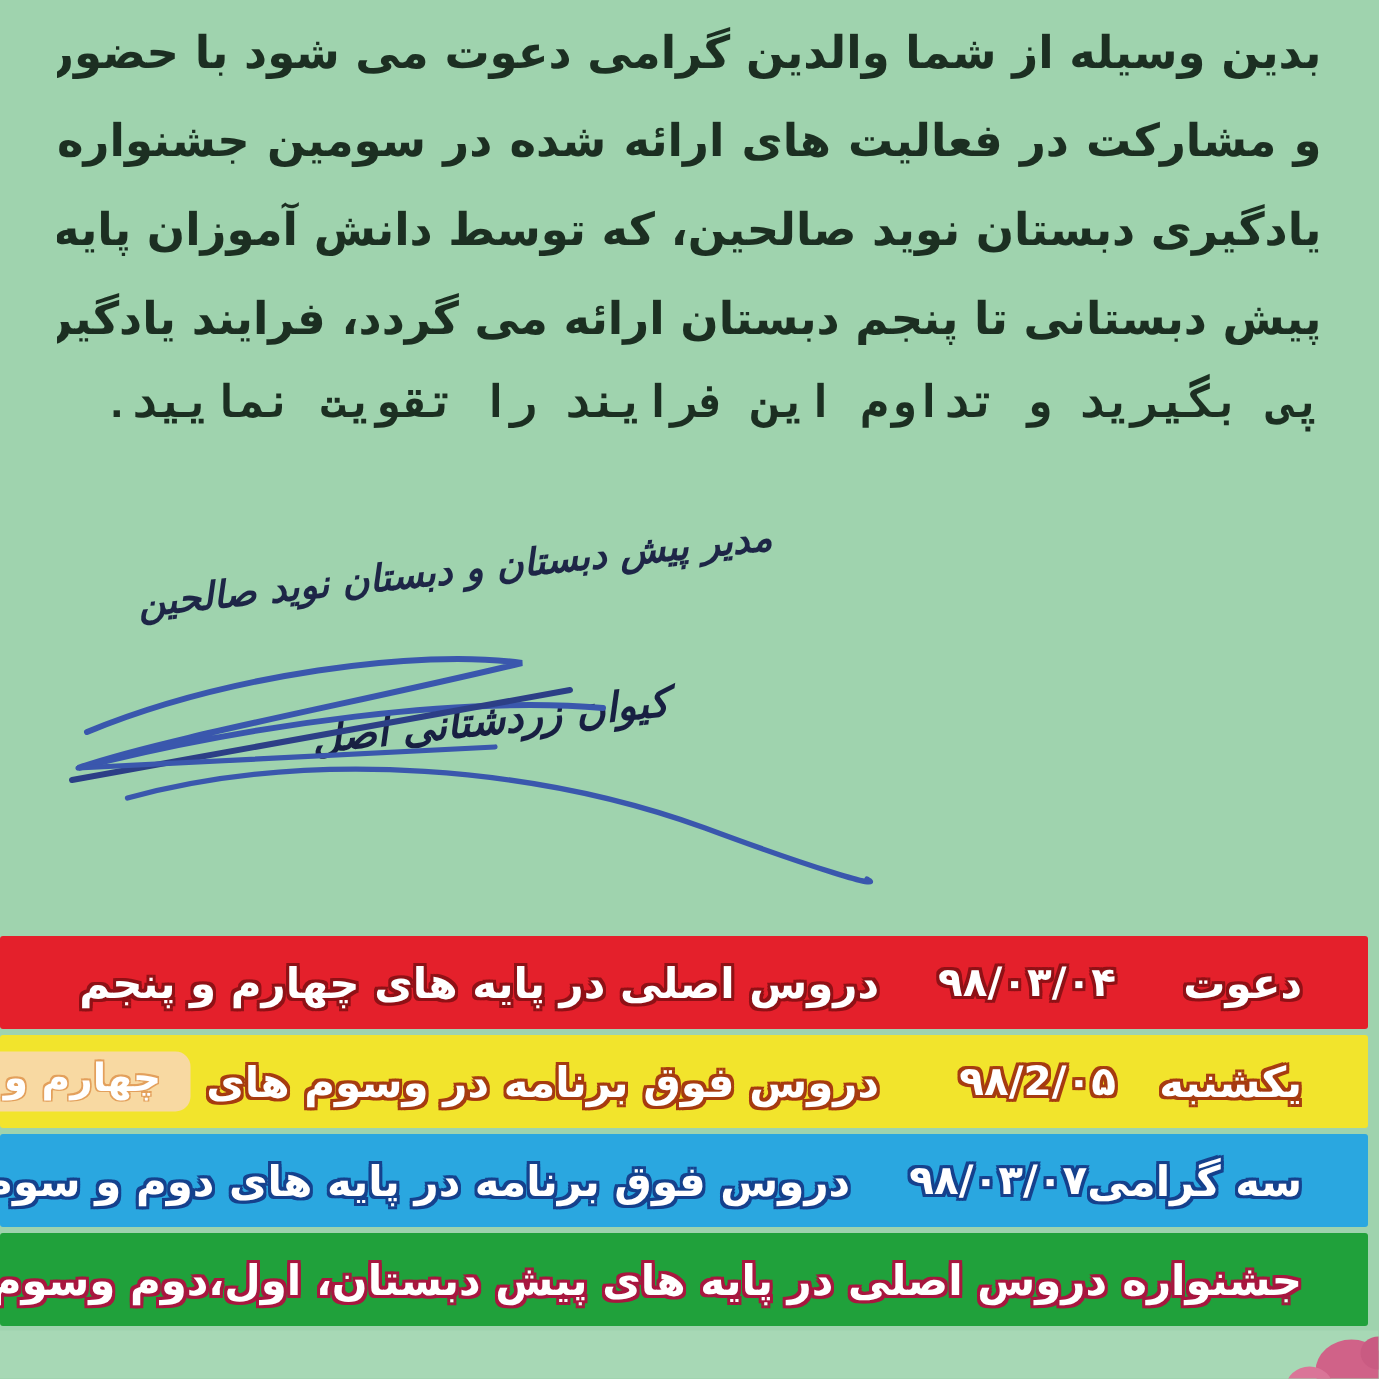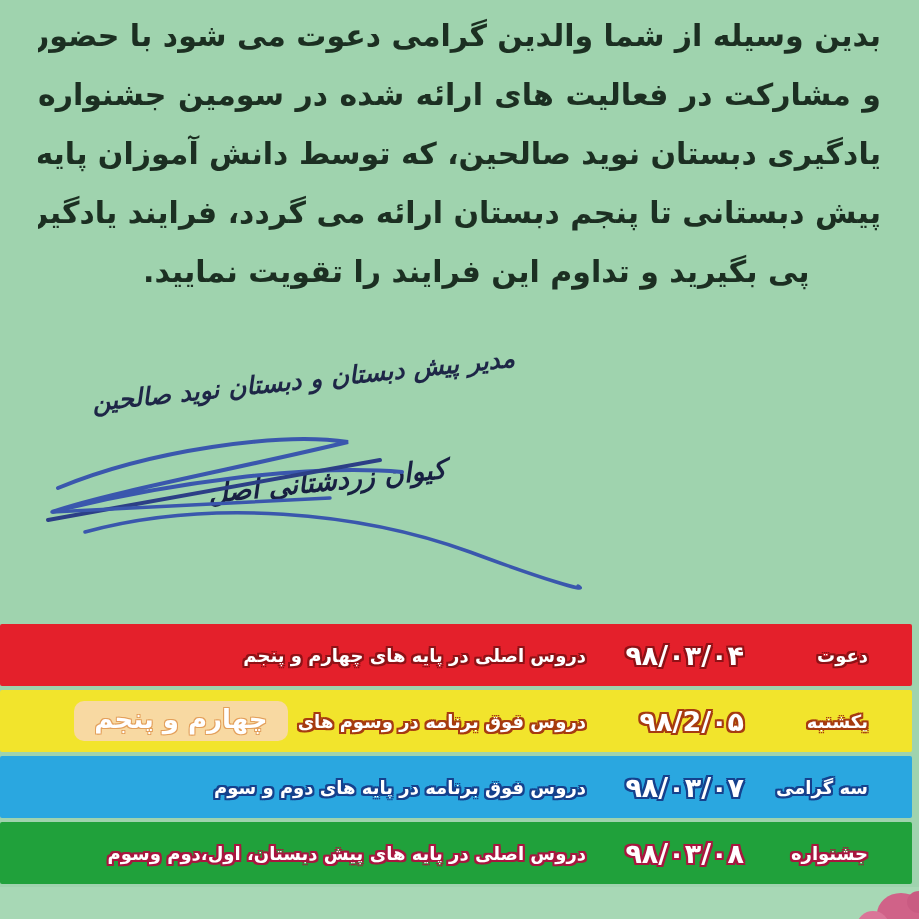--- a/index.html
+++ b/index.html
@@ -15,20 +15,21 @@
     padding:0 38px;box-sizing:border-box;
     color:#1c2f22;font-weight:bold;font-size:30px;
   }
   .para .line{
     height:59px;line-height:59px;overflow:hidden;white-space:nowrap;
     text-align:justify;text-align-last:justify;
   }
   .para .line.last{
     text-align:left;text-align-last:left;white-space:nowrap;
     padding-left:105px;
+    font-family:Liberation Mono, monospace;
   }
   
   .sig{position:absolute;top:360px;left:0;width:919px;height:260px;}
   .sig-title{
     position:absolute;left:92px;top:28px;
     direction:rtl;white-space:nowrap;
     font-size:25px;font-style:italic;font-weight:bold;color:#1e2647;
     transform:rotate(-6deg);transform-origin:left center;
   }
   .sig-name{
@@ -40,21 +41,21 @@
   .sig-svg{position:absolute;left:30px;top:60px;pointer-events:none;}
   
   .sched{position:absolute;top:624px;left:0;width:912px;}
   .sched-row{
     height:62px;margin-bottom:4px;
     display:flex;direction:rtl;align-items:center;
     padding:0 44px 0 10px;box-sizing:border-box;
     border-radius:2px;
   }
   .cell{
-    color:#fff;font-weight:bold;font-size:18px;white-space:nowrap;
+    color:#fff;font-weight:bold;font-size:28px;white-space:nowrap;
     text-shadow:
       -2px -2px 0 var(--oc), 2px -2px 0 var(--oc),
       -2px  2px 0 var(--oc), 2px  2px 0 var(--oc),
       -2px  0   0 var(--oc), 2px  0   0 var(--oc),
        0   -2px 0 var(--oc), 0    2px 0 var(--oc);
   }
   .day{flex:0 0 124px;}
   .date{flex:0 0 152px;font-size:27px;}
   .desc{margin-right:6px;}
   .hl-box{
@@ -110,21 +111,20 @@
   </div>
 
   <div class="sched-row" style="background: rgb(42, 167, 224); --oc: #15418d;">
     <div class="cell day">سه گرامی</div>
     <div class="cell date">۹۸/۰۳/۰۷</div>
     <div class="cell desc">دروس فوق برنامه در پایه های دوم و سوم</div>
   </div>
 
   <div class="sched-row" style="background: rgb(32, 161, 59); --oc: #a8163f;">
     <div class="cell day">جشنواره</div>
-    <div class="cell date">۹۸/۰۳/۰۸</div>
     <div class="cell desc">دروس اصلی در پایه های پیش دبستان، اول،دوم وسوم</div>
   </div>
 
 </div>
 
 <div class="bottom-strip" style="background: rgb(167, 216, 181);"></div>
 <div class="flower">
   <div class="petal p1" style="background: rgb(208, 98, 136);"></div>
   <div class="petal p2" style="background: rgb(218, 117, 152);"></div>
   <div class="petal p3" style="background: rgb(201, 91, 130);"></div>

